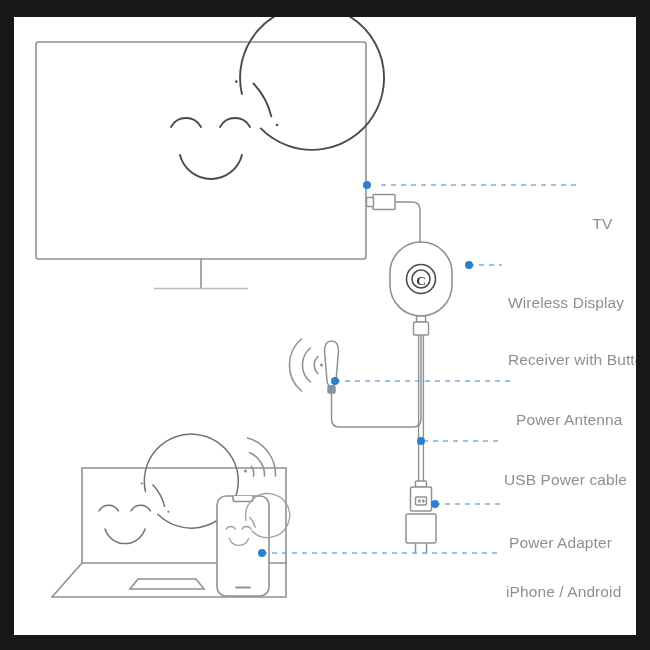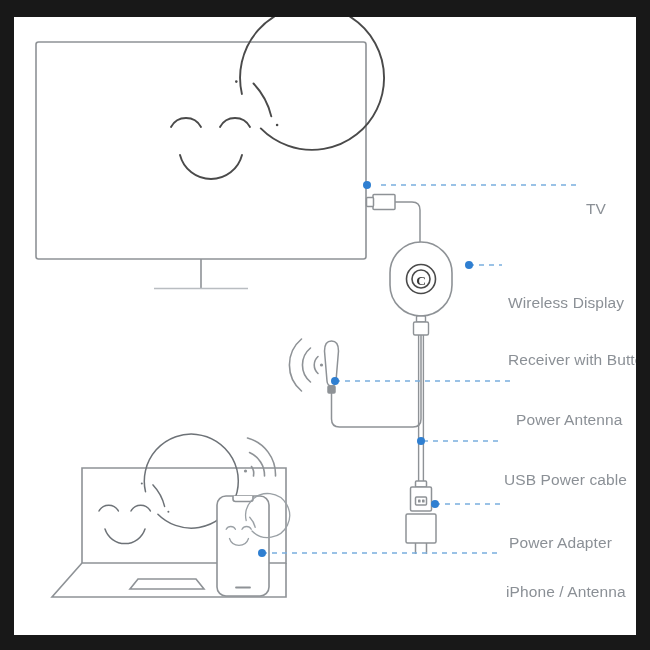--- a/index.html
+++ b/index.html
@@ -167,21 +167,21 @@
         <circle cx="353" cy="168" r="4"></circle>
         <circle cx="455" cy="248" r="4"></circle>
         <circle cx="321" cy="364" r="4"></circle>
         <circle cx="407" cy="424" r="4"></circle>
         <circle cx="421" cy="487" r="4"></circle>
         <circle cx="248" cy="536" r="4"></circle>
       </g>
 
     </svg>
 
-    <div class="lbl" style="left:572px; top:144px;">
+    <div class="lbl" style="left:572px; top:159px;text-align:right;">
       <div>TV</div>
     </div>
 
     <div class="lbl" style="left:494px; top:238px;">
       <div>Wireless Display</div>
       <div>Receiver with Button</div>
     </div>
 
     <div class="lbl" style="left:502px; top:355px;">
       <div>Power Antenna</div>
@@ -189,18 +189,18 @@
 
     <div class="lbl" style="left:495px; top:478px;">
       <div>Power Adapter</div>
     </div>
 
     <div class="lbl" style="left:490px; top:415px;">
       <div>USB Power cable</div>
     </div>
 
     <div class="lbl" style="left:492px; top:527px;">
-      <div>iPhone / Antenna</div>
+      <div>iPhone / Android</div>
       
     </div>
 
   </div>
 </div>
 
 </body></html>

